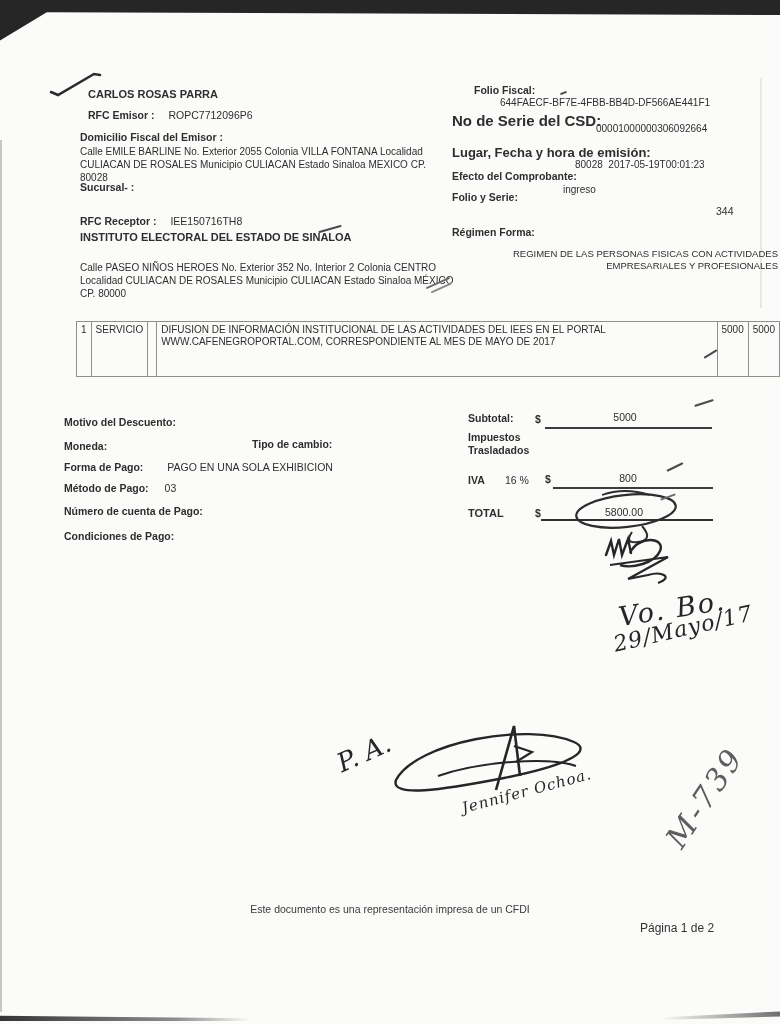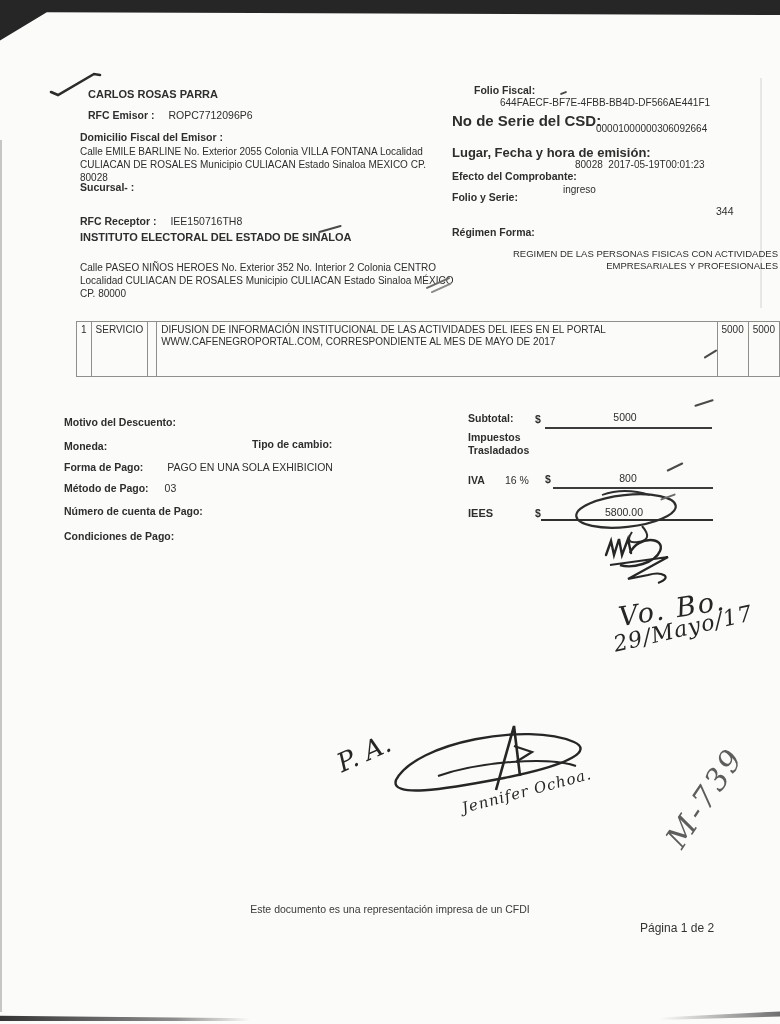--- a/index.html
+++ b/index.html
@@ -169,21 +169,21 @@
   <div class="abs sub-lbl lbl">Subtotal:</div>
   <div class="abs sub-cur lbl">$</div>
   <div class="abs sub-val">5000</div>
   <div class="abs sub-line"></div>
   <div class="abs imp-lbl lbl">Impuestos Trasladados</div>
   <div class="abs iva-lbl lbl">IVA</div>
   <div class="abs iva-rate">16 %</div>
   <div class="abs iva-cur lbl">$</div>
   <div class="abs iva-val">800</div>
   <div class="abs iva-line"></div>
-  <div class="abs tot-lbl lbl">IEES</div>
+  <div class="abs tot-lbl lbl">TOTAL</div>
   <div class="abs tot-cur lbl">$</div>
   <div class="abs tot-val">5800.00</div>
   <div class="abs tot-line"></div>
 
   <svg class="abs hw-ellipse" width="110" height="62">
     <ellipse cx="54" cy="22" rx="50" ry="16" fill="none" stroke="#2d2d2d" stroke-width="2.2" transform="rotate(-6 54 22)"></ellipse>
     <path d="M30,6 q22,-8 48,0" fill="none" stroke="#2d2d2d" stroke-width="1.8"></path>
     <path d="M70,37 q12,14 -4,16 q-14,2 -6,-10" fill="none" stroke="#2d2d2d" stroke-width="2"></path>
   </svg>
 

